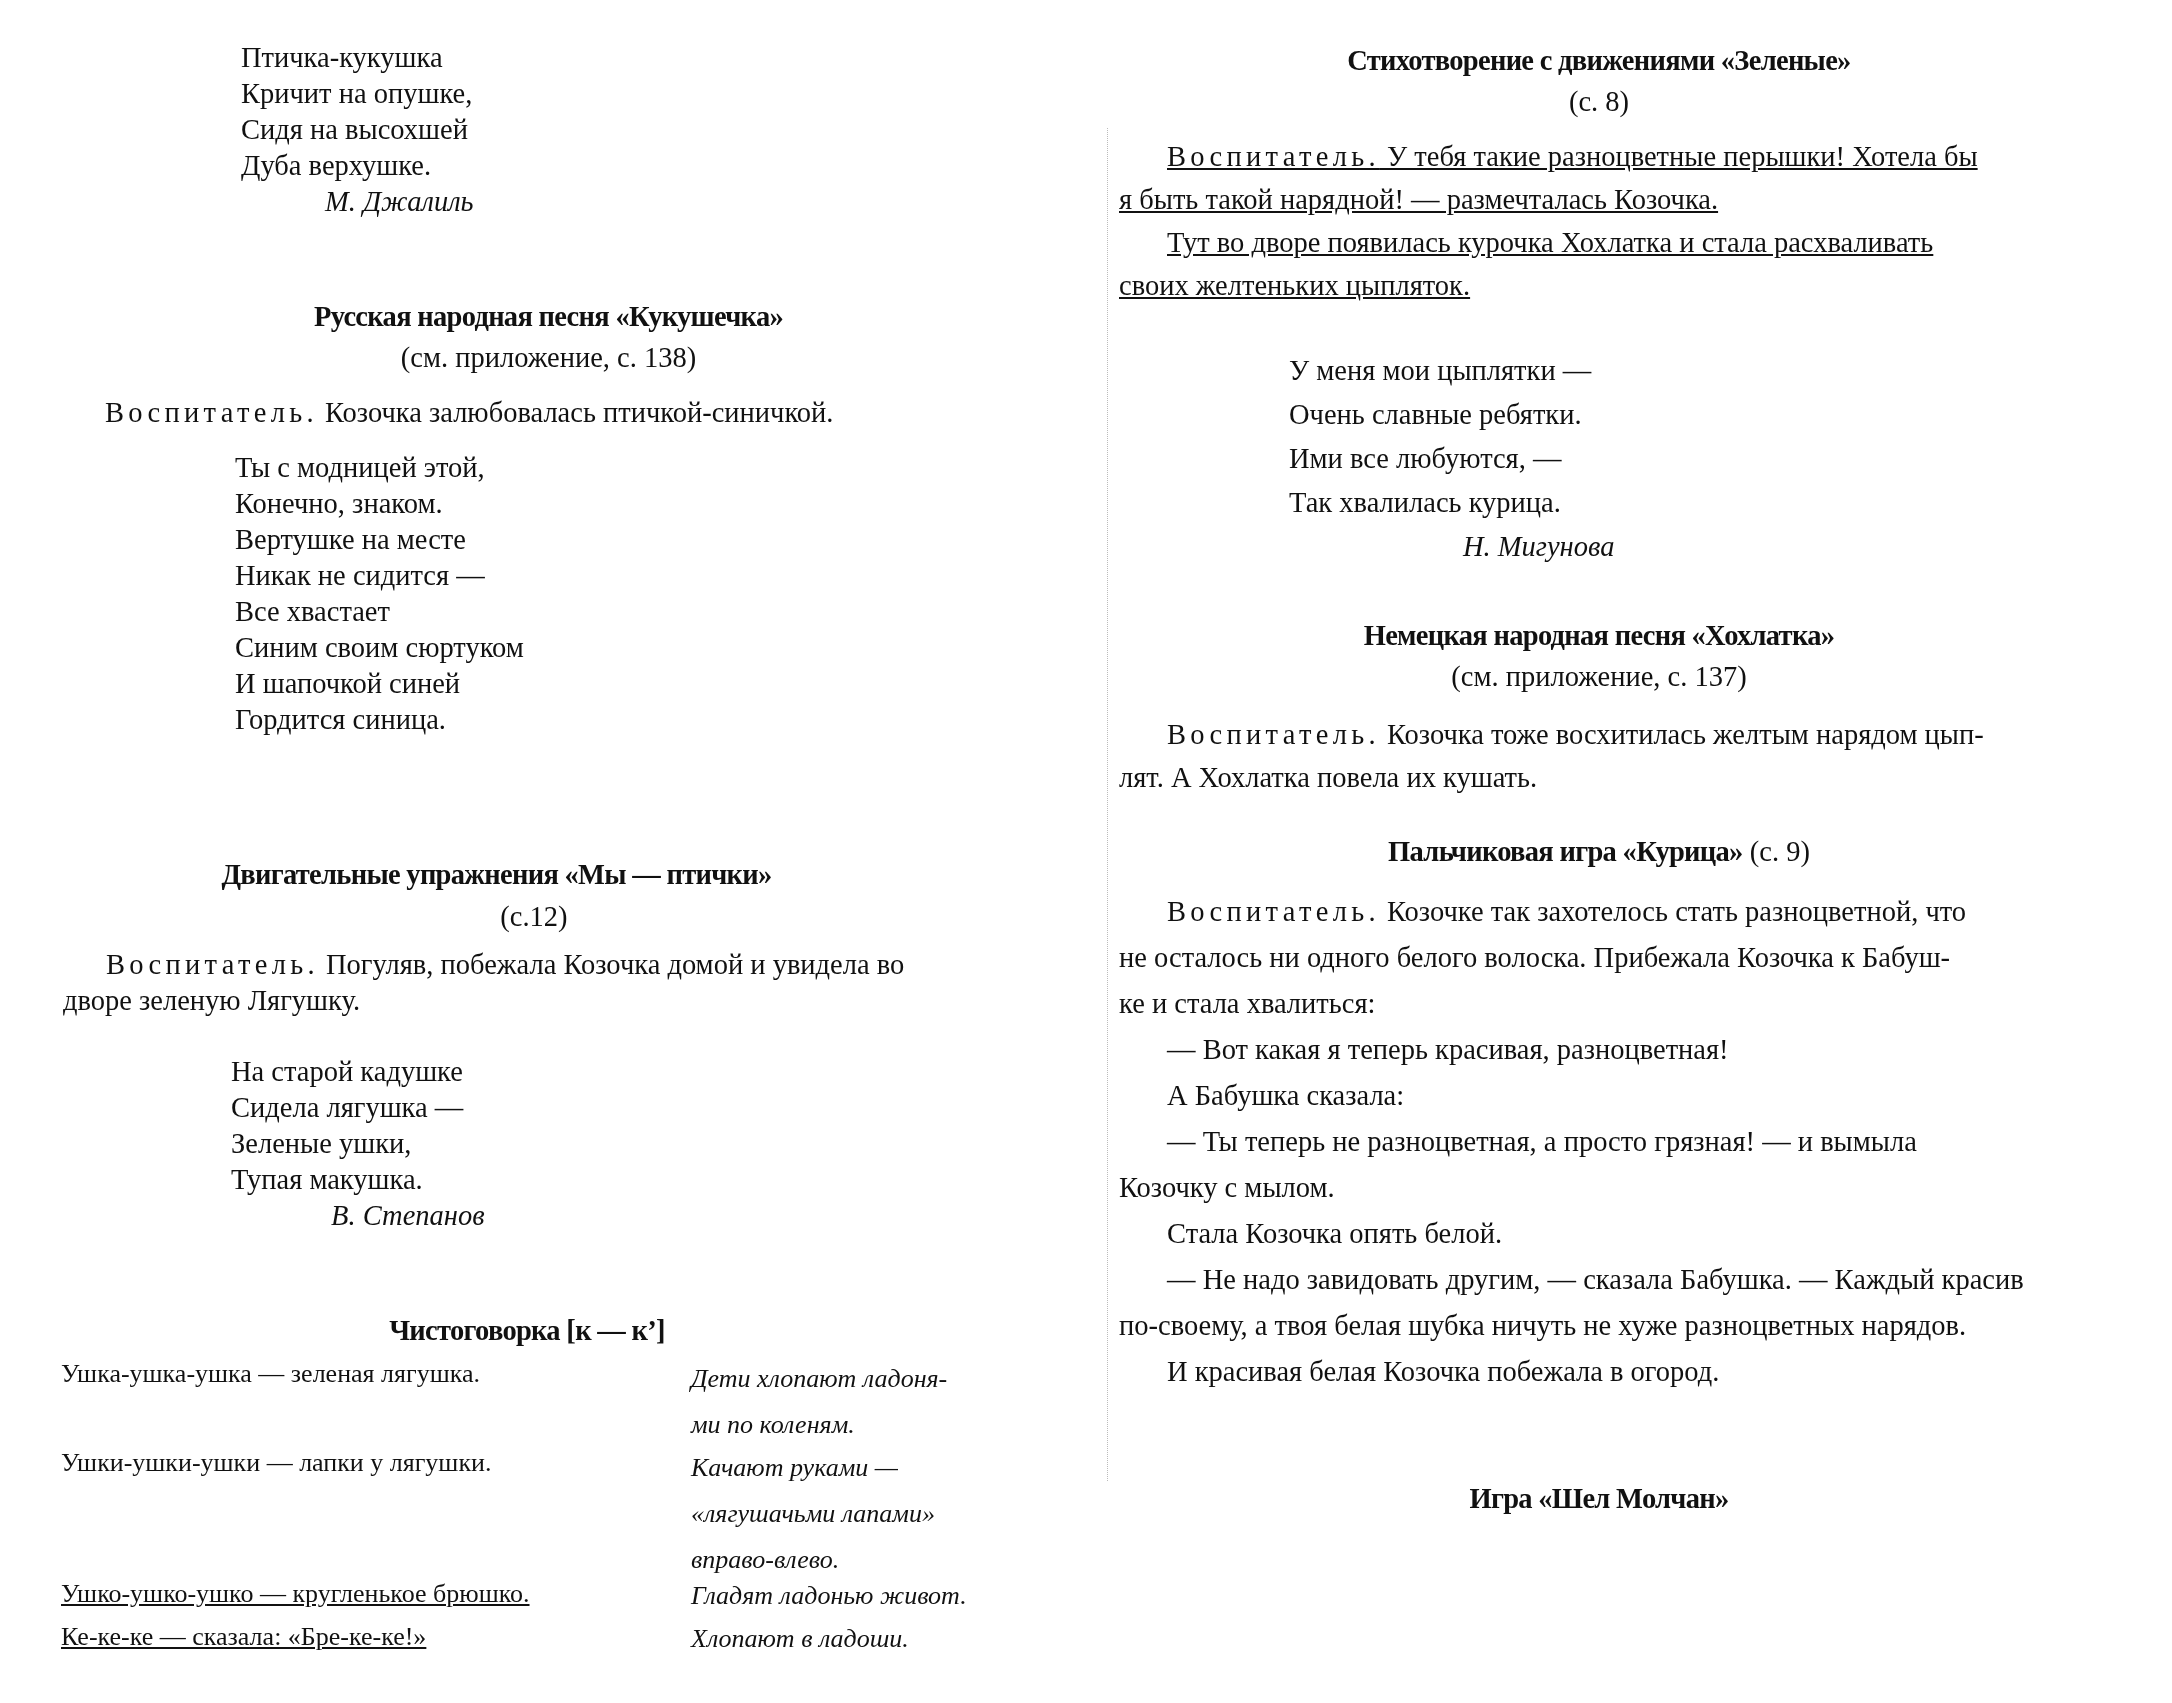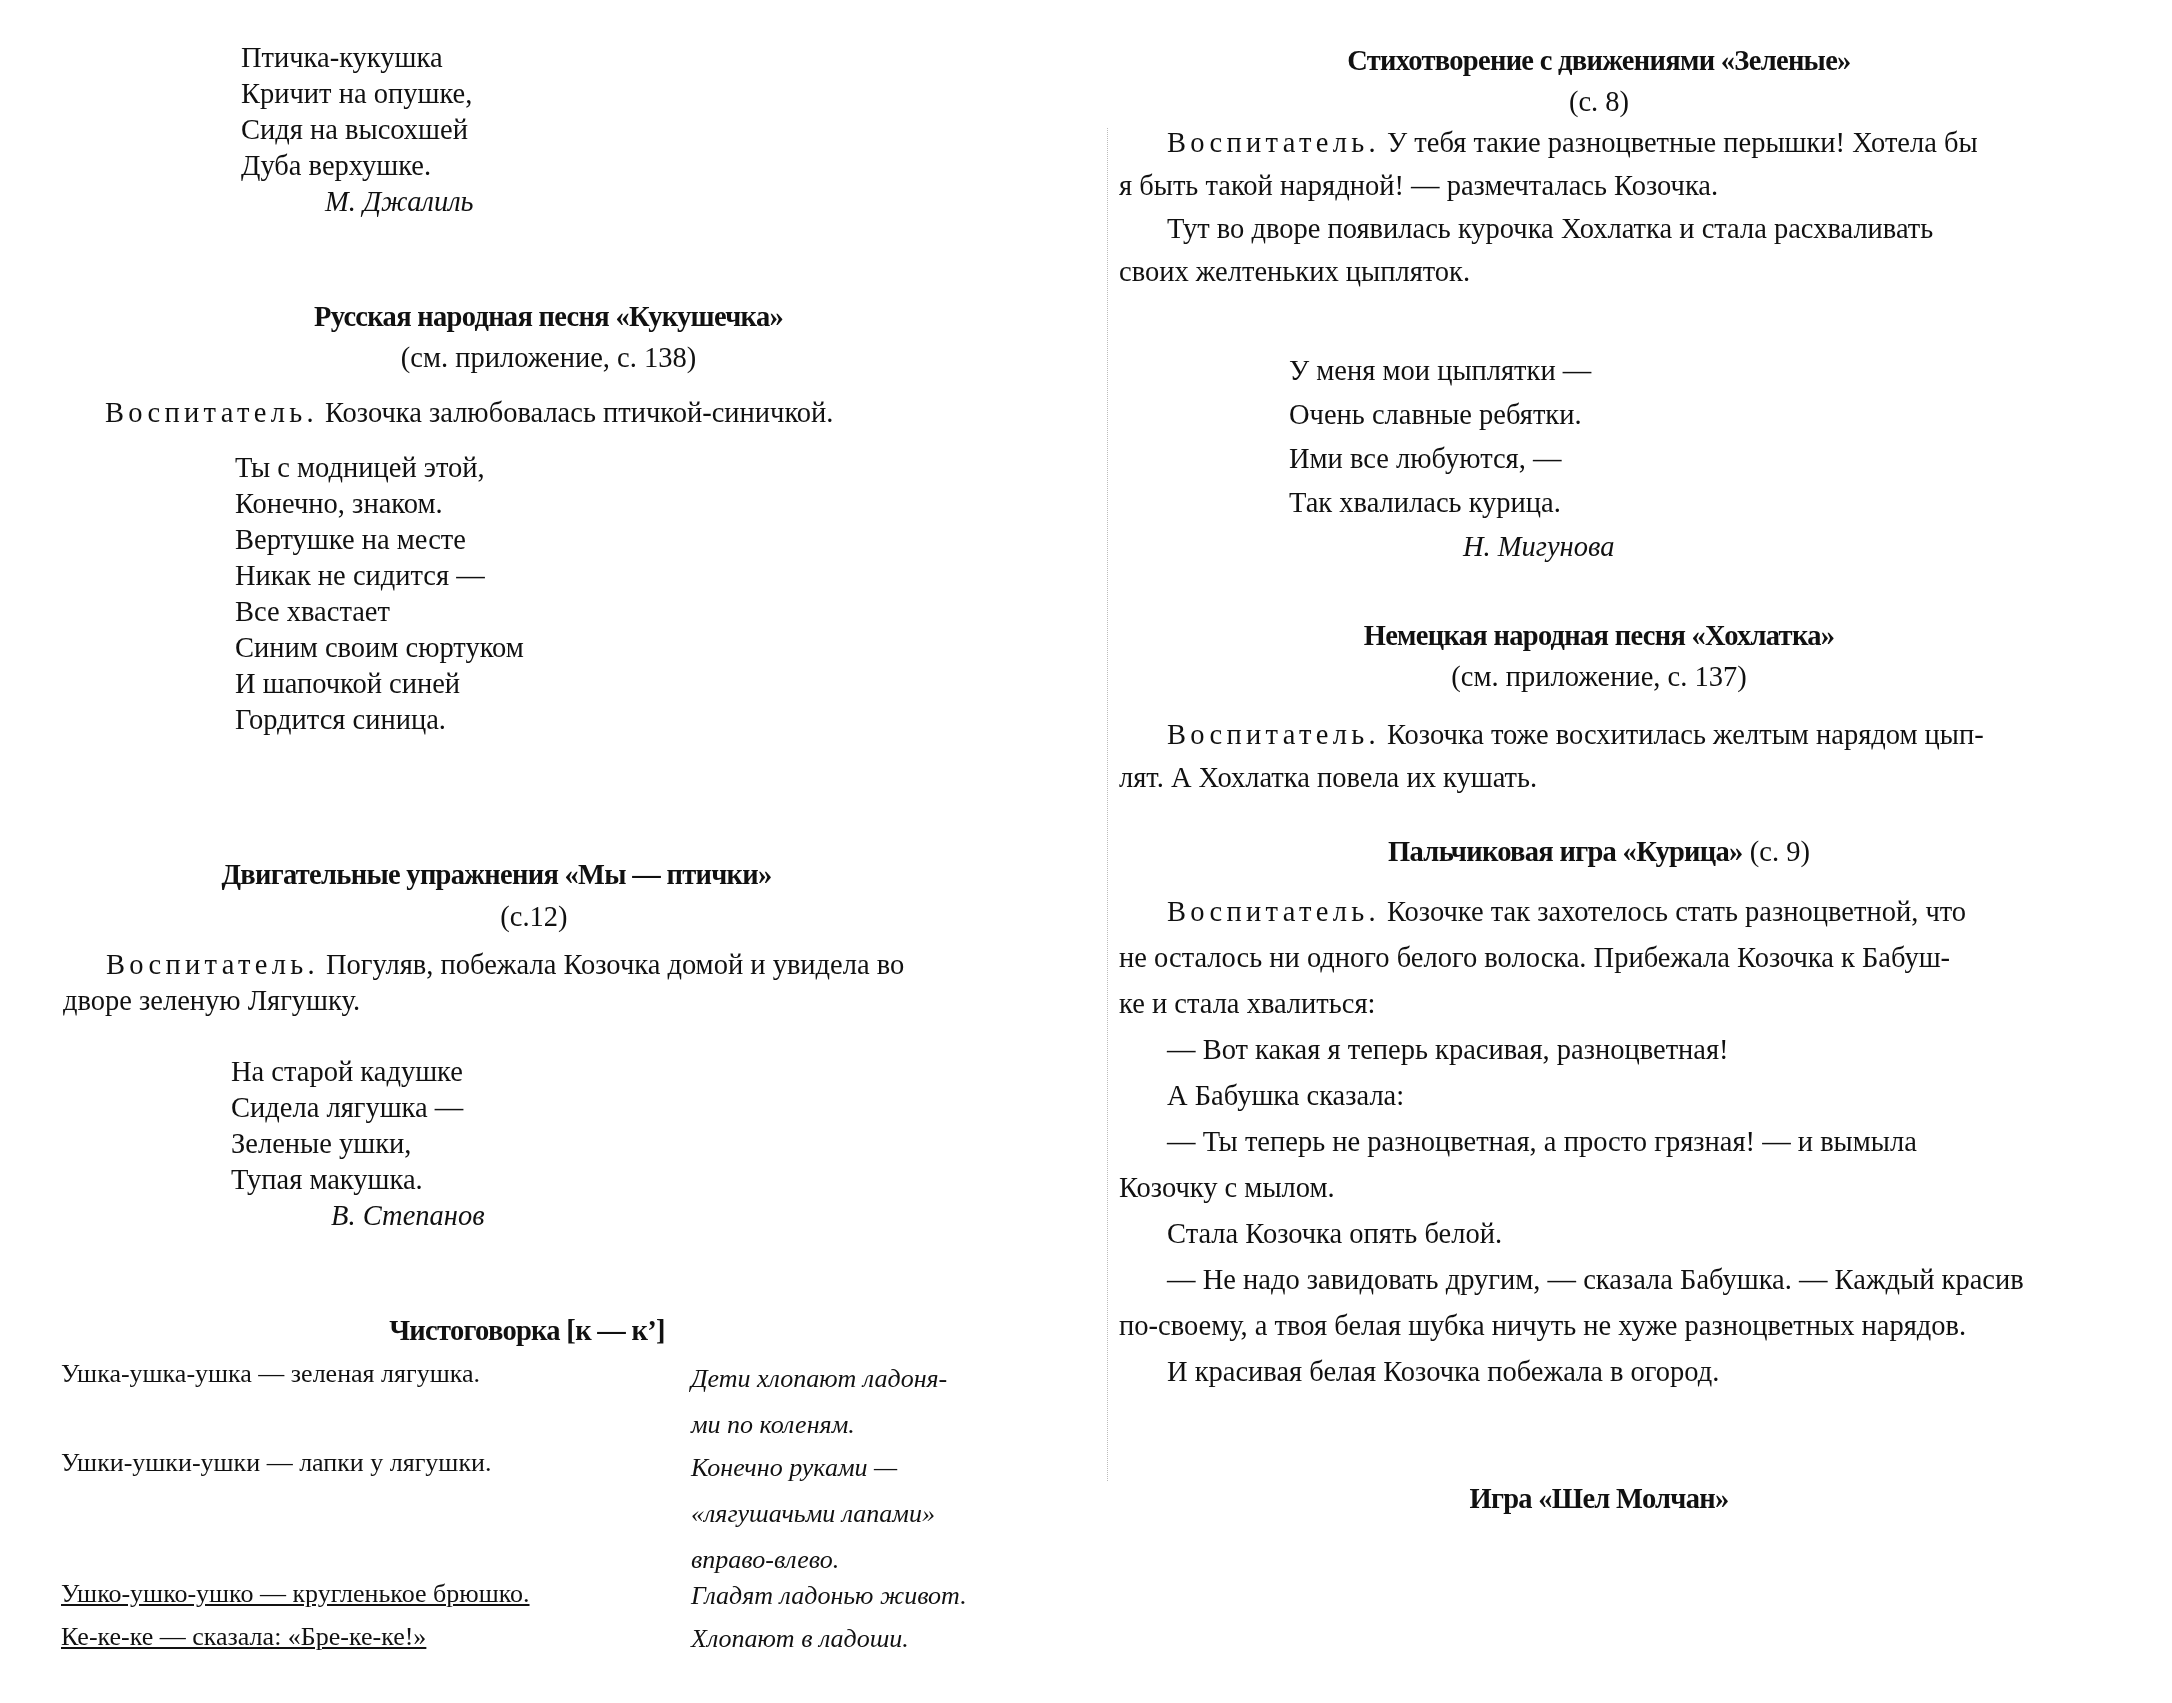--- a/index.html
+++ b/index.html
@@ -71,21 +71,21 @@
   </div>
   <div class="row italic" style="left:691px; top:1356px; line-height:46px;">
     <div>Дети хлопают ладоня-</div>
     <div>ми по коленям.</div>
   </div>
 
   <div class="row" style="left:61px; top:1445px;">
     <span>Ушки-ушки-ушки — лапки у лягушки.</span>
   </div>
   <div class="row italic" style="left:691px; top:1445px; line-height:46px;">
-    <div>Конечно руками —</div>
+    <div>Качают руками —</div>
     <div>«лягушачьми лапами»</div>
     <div>вправо-влево.</div>
   </div>
 
   <div class="row" style="left:61px; top:1572px; line-height:43px;text-decoration:underline;">
     <div>Ушко-ушко-ушко — кругленькое брюшко.</div>
     <div>Ке-ке-ке — сказала: «Бре-ке-ке!»</div>
   </div>
   <div class="row italic" style="left:691px; top:1574px; line-height:43px;">
     <div>Гладят ладонью живот.</div>
@@ -94,21 +94,21 @@
 
 </div>
 
 <div class="gutter"></div>
 
 <div class="page page-right">
 
   <div class="blk title" style="left:171px; top:43px; width:684px;">Стихотворение с движениями «Зеленые»</div>
   <div class="blk center" style="left:171px; top:84px; width:684px;">(с. 8)</div>
 
-  <div class="blk" style="left:33px; top:121px; line-height:43px;">
+  <div class="blk" style="left:33px; top:135px; line-height:43px;text-decoration:underline;">
     <div style="padding-left:48px;"><span class="spaced">Воспитатель.</span><span> У тебя такие разноцветные перышки! Хотела бы</span></div>
     <div>я быть такой нарядной! — размечталась Козочка.</div>
     <div style="padding-left:48px;">Тут во дворе появилась курочка Хохлатка и стала расхваливать</div>
     <div>своих желтеньких цыпляток.</div>
   </div>
 
   <div class="blk" style="left:203px; top:349px; line-height:44px;">
     <div>У меня мои цыплятки —</div>
     <div>Очень славные ребятки.</div>
     <div>Ими все любуются, —</div>

